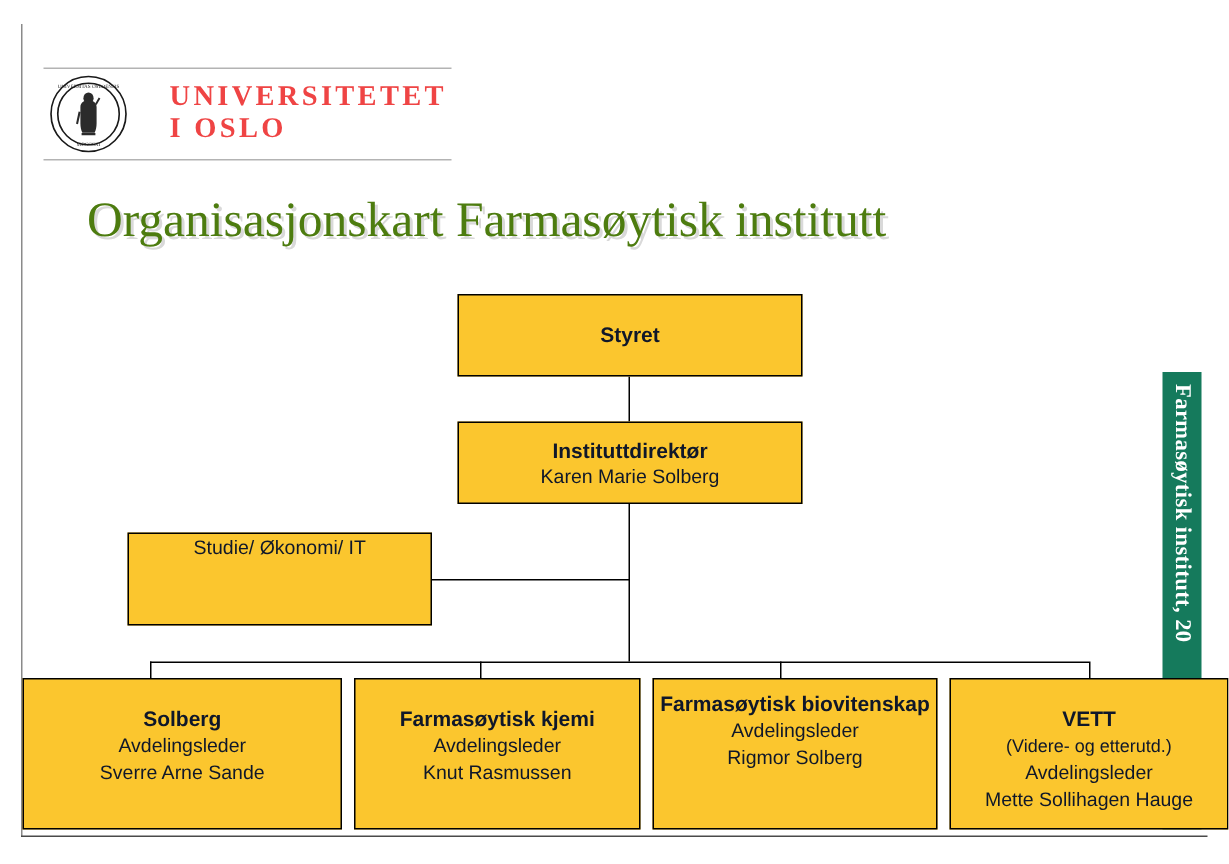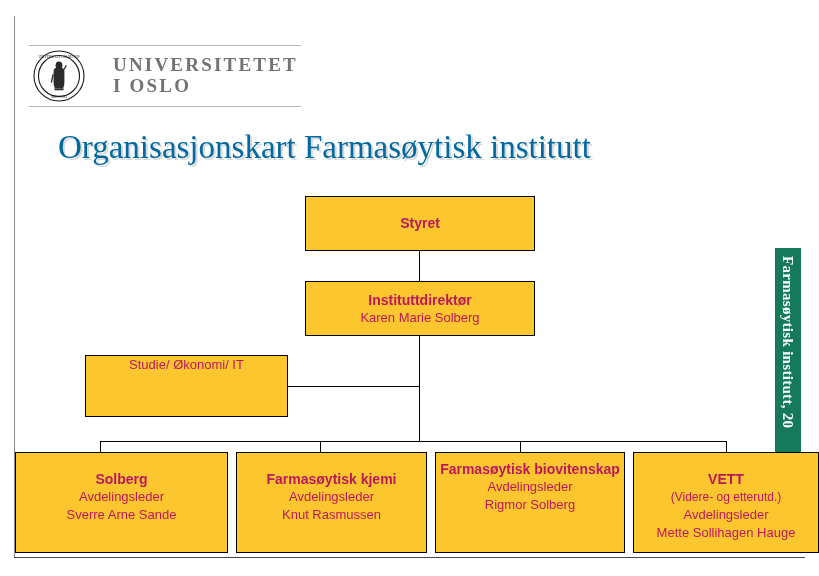--- a/index.html
+++ b/index.html
@@ -59,32 +59,32 @@
     width: 52px; height: 52px;
   }
   .wordmark {
     position: absolute;
     left: 84px; top: 9px;
     font-family: "Liberation Serif", serif;
     font-weight: bold;
     font-size: 19px;
     letter-spacing: 2.2px;
     line-height: 21px;
-    color: #737373;
+    color: #ef4444;
     white-space: pre;
   }
 
   
   #slide-title {
     position: absolute;
     left: 58px; top: 128px;
     font-family: "Liberation Serif", serif;
     font-size: 33px;
     line-height: 38px;
-    color: #0369a1;
+    color: #4d7c0f;
     white-space: nowrap;
     text-shadow: 2px 2px 0 #d9d9d9;
   }
 
   
   #side-band {
     position: absolute;
     left: 775px; top: 248px;
     width: 26px; height: 305px;
     background: #157a5c;
@@ -116,21 +116,21 @@
   .conn.h { height: 1px; }
 
   
   .box {
     position: absolute;
     background: #fbc62e;
     border: 1px solid #000000;
     box-sizing: border-box;
     text-align: center;
     overflow: hidden;
-    color: #be185d;
+    color: #0f172a;
   }
   .box .ttl {
     font-size: 14px;
     font-weight: bold;
     line-height: 17px;
     white-space: nowrap;
   }
   .box .ttl.wrap { white-space: normal; }
   .box .sub {
     font-size: 13px;

